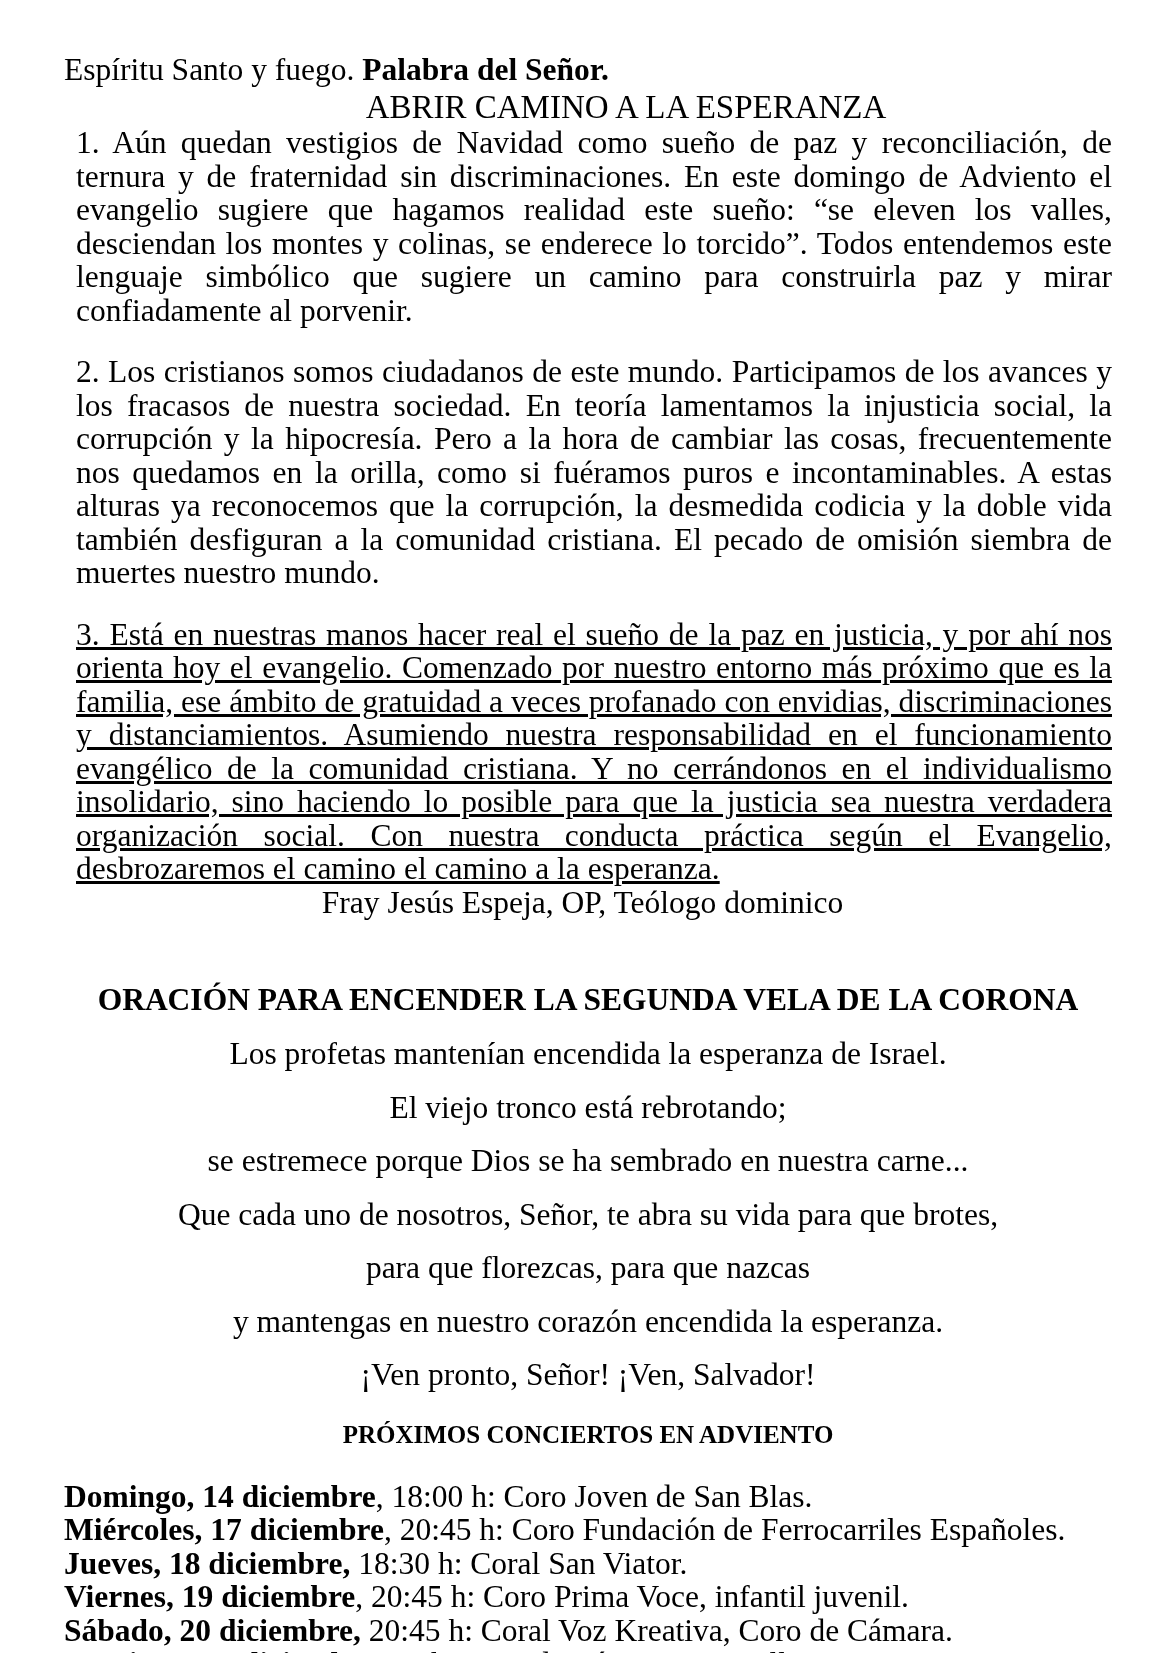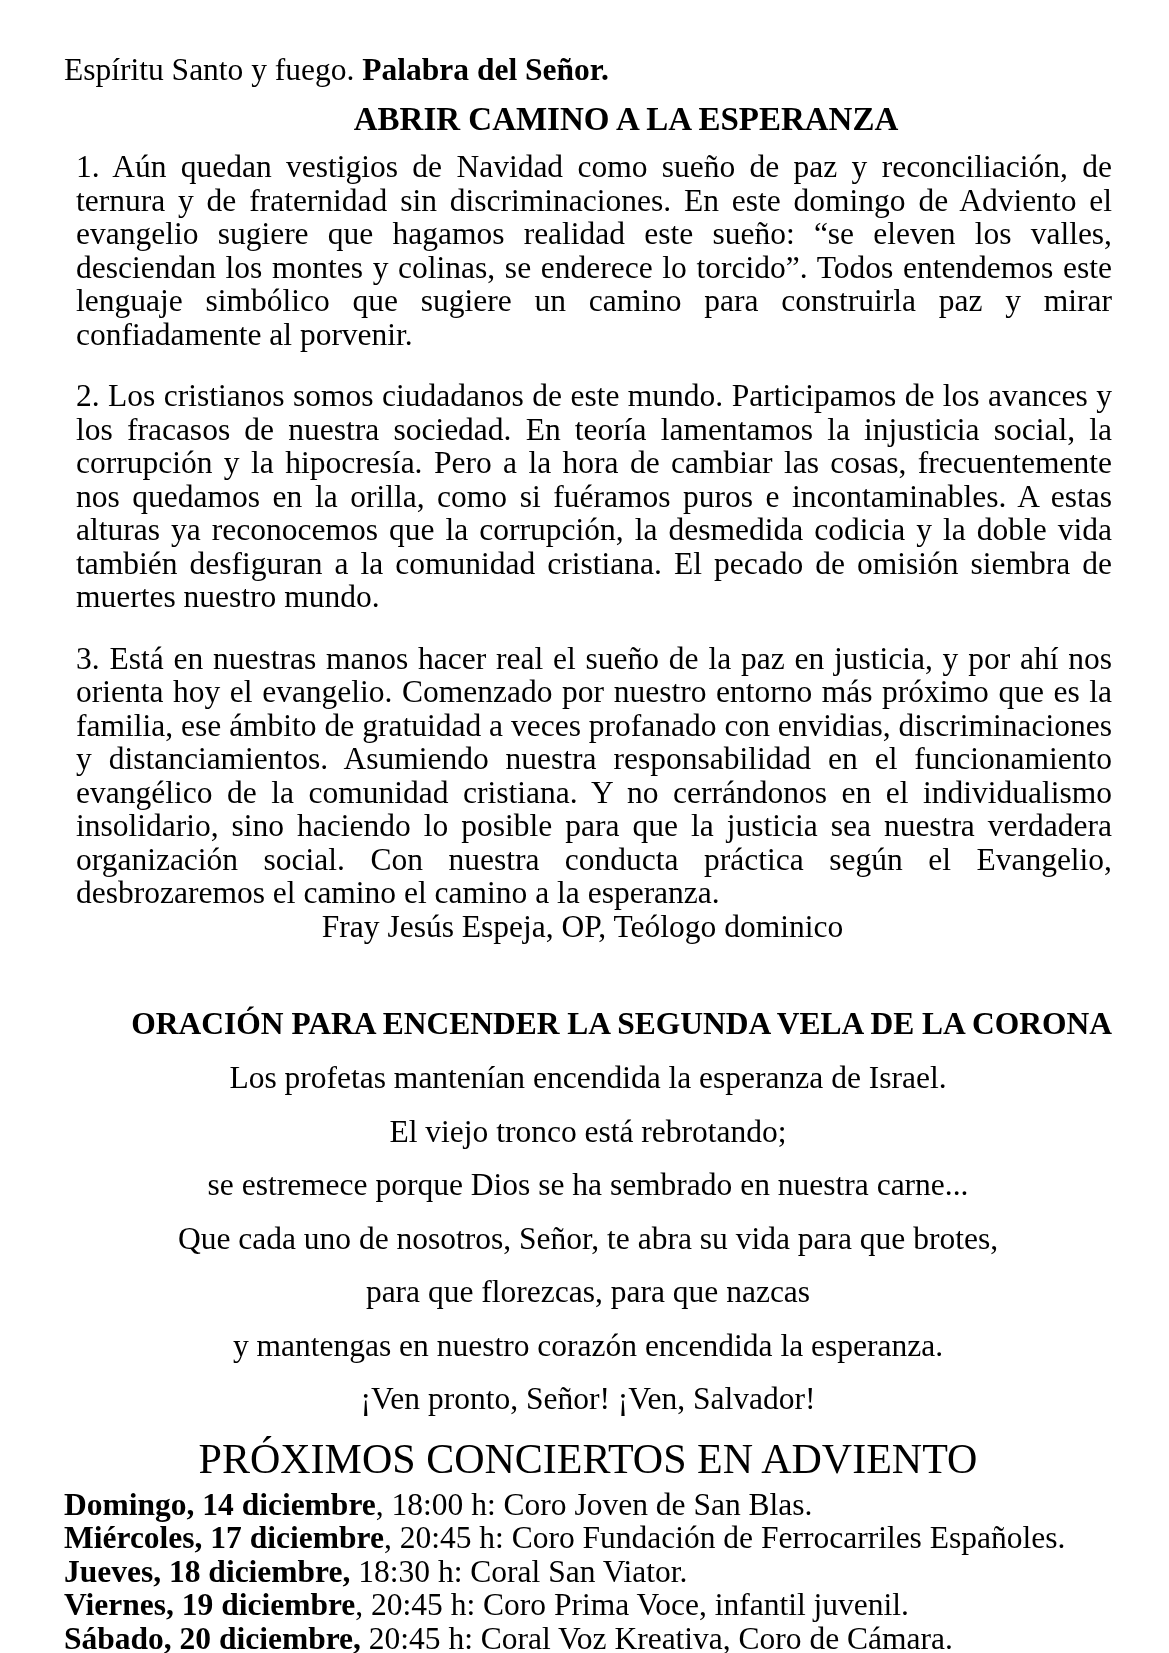--- a/index.html
+++ b/index.html
@@ -18,55 +18,55 @@
     box-sizing: border-box;
     padding: 52px 57px 0 64px;
     overflow: hidden;
   }
   .intro {
     margin: 0;
     line-height: 36px;
   }
   .intro b { font-weight: bold; }
   .main-title {
-    margin: 12px;
+    margin: 0;
     padding-left: 76px;
     text-align: center;
     font-size: 33px;
-    font-weight: bold;
+    font-weight: normal;
     line-height: 38px;
   }
   .body-par {
     margin: 0 0 28px 12px;
     text-align: justify;
     text-justify: inter-word;
     line-height: 33.5px;
   }
-  .body-par.last { margin-bottom: 0; }
+  .body-par.last { margin-bottom: 0; text-decoration: underline; }
   .attribution {
     margin: 0 11px 62px 0;
     text-align: center;
     line-height: 33.5px;
   }
   .prayer-heading {
     margin: 0;
     font-size: 31.5px;
     font-weight: bold;
-    text-align: right;
+    text-align: center;
     line-height: 38px;
   }
   .prayer-line {
     margin: 16px;
     text-align: center;
     line-height: 37.5px;
   }
   .concerts-heading {
-    margin: 24px 0 12px 0;
-    font-size: 42px;
-    font-weight: normal;
+    margin: 24px 0 28px 0;
+    font-size: 25px;
+    font-weight: bold;
     text-align: center;
     line-height: 34px;
   }
   .concert-line {
     margin: 0;
     line-height: 33.5px;
   }
   .concert-line b { font-weight: bold; margin-top: 32px; }
 </style>
 </head>

